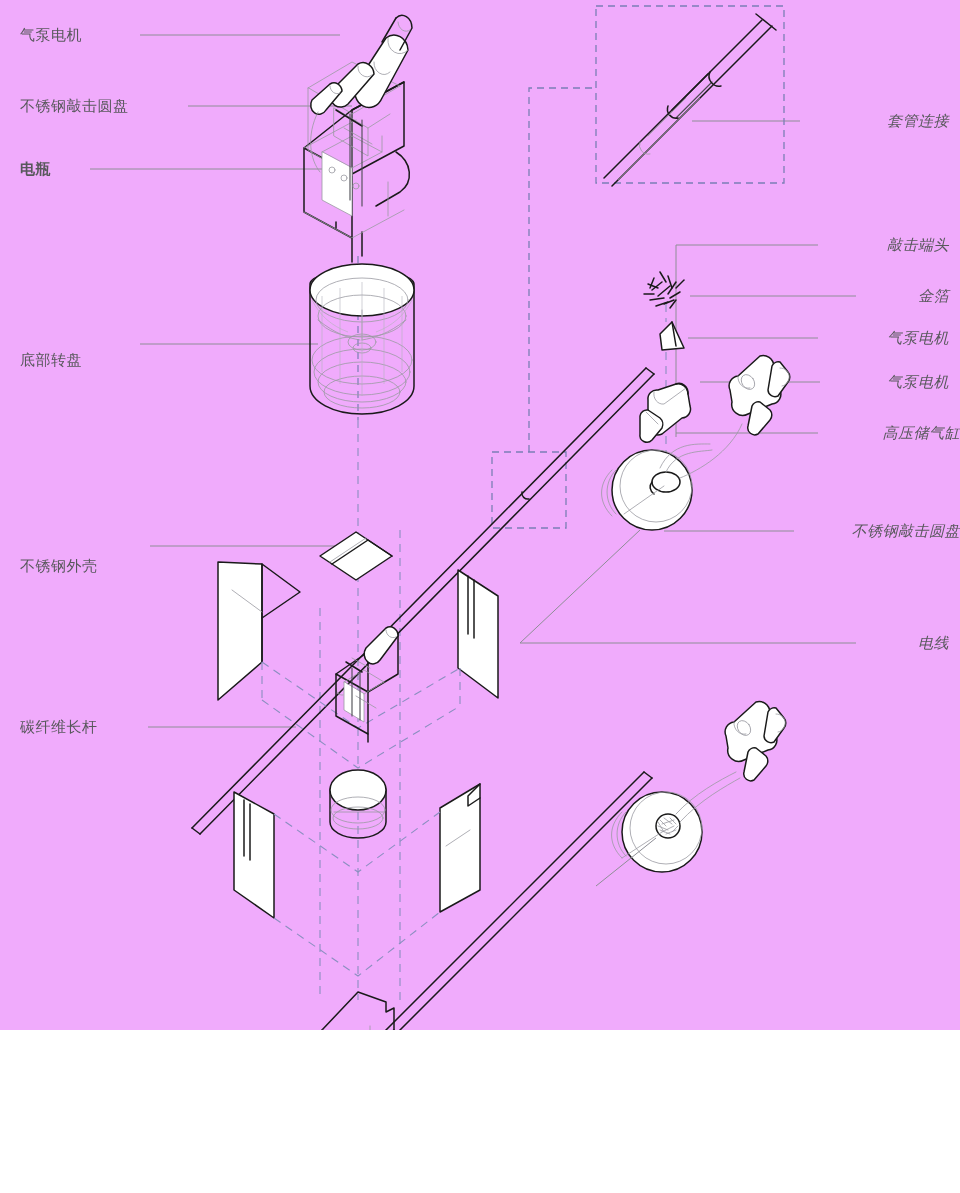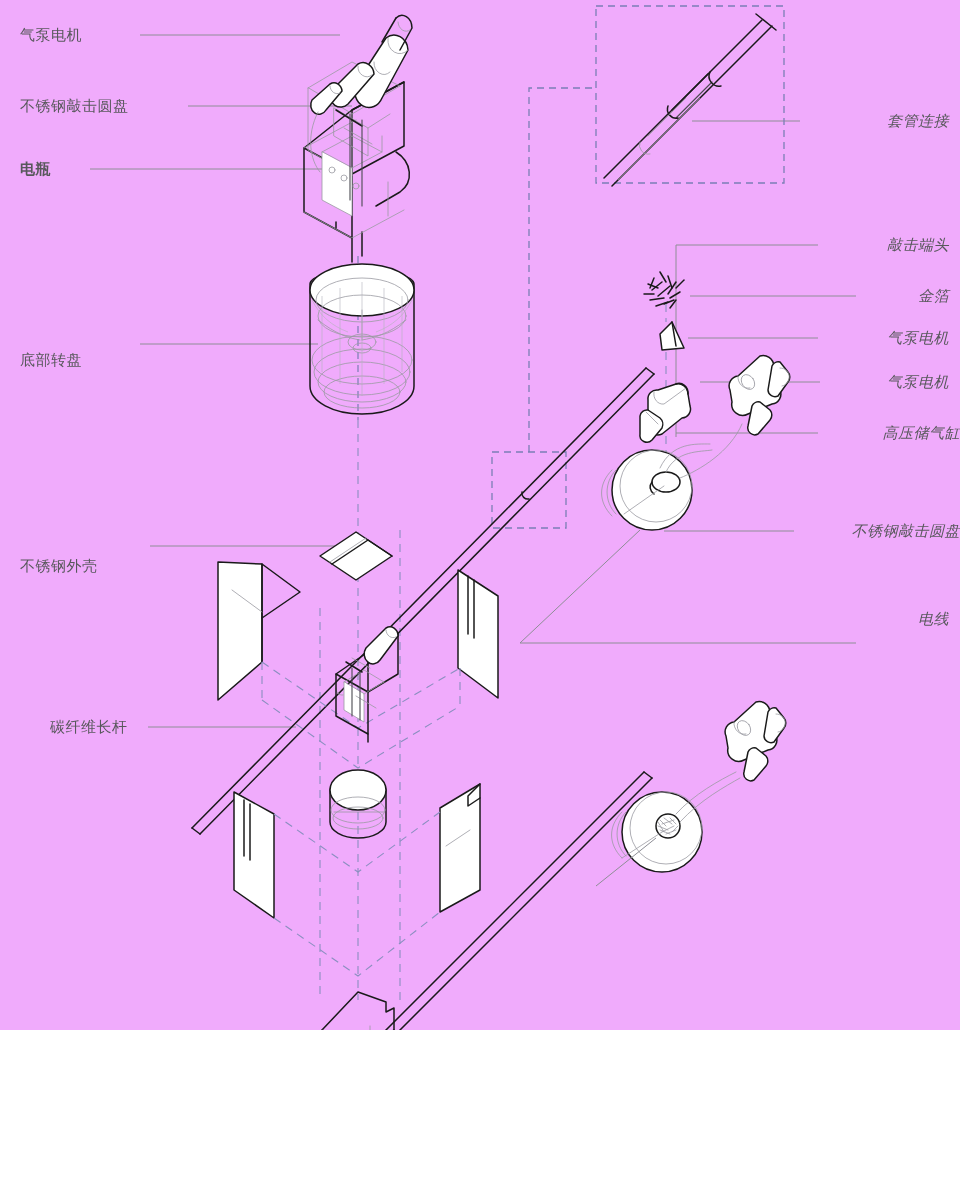--- a/index.html
+++ b/index.html
@@ -364,24 +364,24 @@
       <path class="th" d="M370 1026 L370 1138"></path>
     </g>
 
   </svg>
 
   <div class="label" style="left:20px; top:28px;">气泵电机</div>
   <div class="label" style="left:20px; top:99px;">不锈钢敲击圆盘</div>
   <div class="label" style="left:20px; top:162px;font-weight:bold;">电瓶</div>
   <div class="label" style="left:20px; top:337px;margin-top:16px;">底部转盘</div>
   <div class="label" style="left:20px; top:539px;margin-top:20px;">不锈钢外壳</div>
-  <div class="label" style="left:20px; top:720px;margin-left:30px;">碳纤维长杆</div>
+  <div class="label" style="left:20px; top:720px;">碳纤维长杆</div>
 
   <div class="label right" style="right:11px; top:114px;">套管连接</div>
   <div class="label right" style="right:11px; top:238px;">敲击端头</div>
   <div class="label right" style="right:11px; top:289px;">金箔</div>
   <div class="label right" style="right:11px; top:331px;">气泵电机</div>
   <div class="label right" style="right:11px; top:375px;">气泵电机</div>
   <div class="label right" style="right:0; top:426px;">高压储气缸</div>
   <div class="label right" style="right:0; top:524px;">不锈钢敲击圆盘</div>
-  <div class="label right" style="right:11px; top:612px;">电线</div>
+  <div class="label right" style="right:11px; top:636px;">电线</div>
 
 </div>
 
 </body></html>

